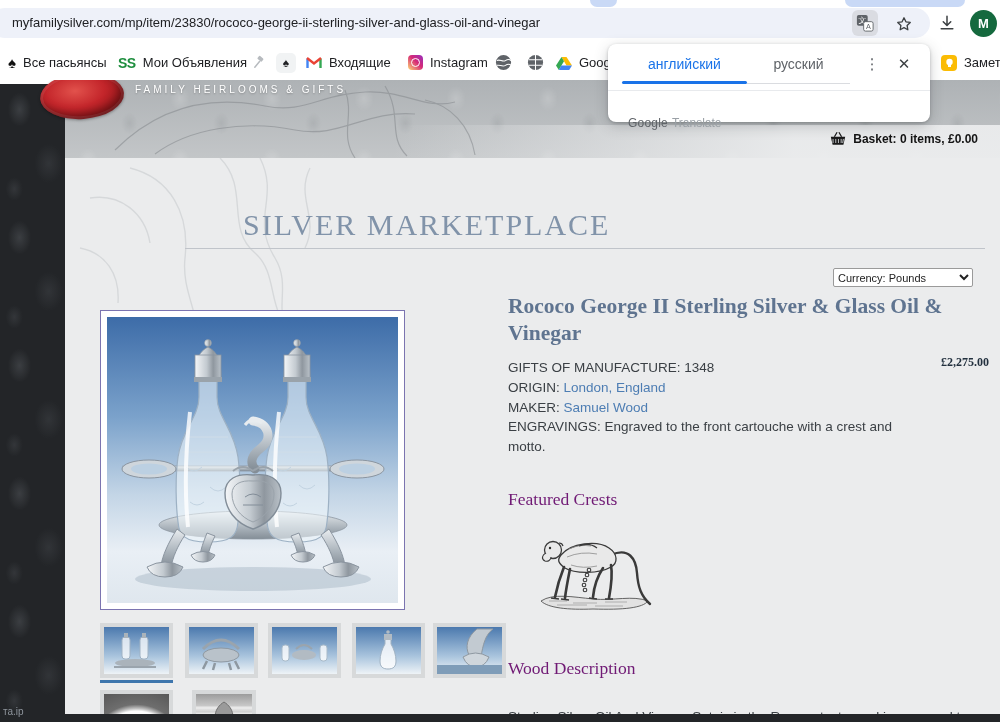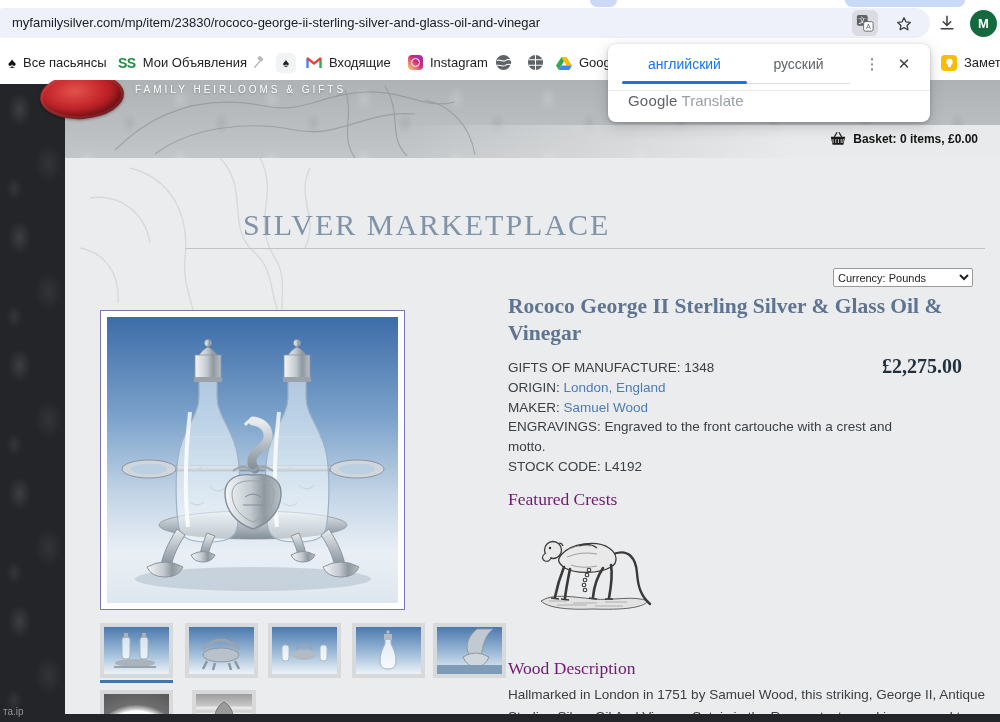--- a/index.html
+++ b/index.html
@@ -29,21 +29,21 @@
   
   #tpopup { position:absolute; left:608px; top:44px; width:322px; height:78px; background:#fff; border-radius:8px; box-shadow:0 1px 3px rgba(60,64,67,.3),0 4px 14px rgba(60,64,67,.25); z-index:50; }
   .tp-tab { position:absolute; top:0; height:40px; line-height:40px; font-size:14px; text-align:center; }
   #tp-src { left:14px; width:125px; color:#1a73e8; }
   #tp-tgt { left:139px; width:103px; color:#5f6368; }
   #tp-blue { position:absolute; left:14px; top:37px; width:125px; height:3px; background:#1a73e8; border-radius:2px; }
   #tp-gray { position:absolute; left:139px; top:39px; width:103px; height:1px; background:#dadce0; }
   #tp-kebab { position:absolute; left:252px; top:8px; width:24px; height:24px; color:#5f6368; font-size:15px; text-align:center; line-height:24px; letter-spacing:0; }
   #tp-close { position:absolute; left:284px; top:8px; width:24px; height:24px; color:#3c4043; font-size:15px; text-align:center; line-height:24px; }
   #tp-div { position:absolute; left:0; top:46px; width:322px; height:1px; background:#e8eaed; }
-  #tp-brand { position:absolute; left:20px; top:48px; font-size:15px; }
+  #tp-brand { position:absolute; left:20px; top:72px; font-size:12px; }
   #tp-brand .g1 { color:#5f6368; letter-spacing:.2px; }
   #tp-brand .g2 { color:#9aa0a6; margin-left:4px; }
 
   
   #page { position:absolute; left:0; top:80px; width:1000px; height:642px; }
   .damask { background-color:#232528;
     background-image:
       radial-gradient(ellipse 18px 26px at 30% 20%, rgba(115,120,126,.30), transparent 65%),
       radial-gradient(ellipse 22px 30px at 75% 62%, rgba(95,100,106,.24), transparent 65%),
       radial-gradient(ellipse 13px 18px at 22% 82%, rgba(125,130,136,.18), transparent 65%);
@@ -81,21 +81,21 @@
   #photo svg { position:absolute; left:6px; top:6px; }
 
   .thumb { position:absolute; width:73px; height:55px; background:#d7d9da; padding:4px; z-index:2; }
   .thumb .ph { width:100%; height:100%; }
   .tblue { background:linear-gradient(#4b79ae,#a9c4dd 62%,#eef3f7); }
   #thumb-underline { position:absolute; left:35px; top:522px; width:73px; height:3px; background:#3e76ad; z-index:2; }
   .tgray1 { background:radial-gradient(circle at 50% 125%, #fdfdfd 62%, #bdbdbd 66%, #6e6e6e 72%, #585858 100%); }
   .tgray2 { background:linear-gradient(#9c9c9c,#d9d9d9 35%,#8a8a8a 60%,#cfcfcf); }
 
   #prod-title { position:absolute; left:443px; top:135px; width:480px; font-family:"Liberation Serif",serif; font-size:21.5px; line-height:27px; color:#5f7490; z-index:2; }
-  #price { position:absolute; right:38px; top:197px; font-family:"Liberation Serif",serif; font-size:20px; font-weight:bold; color:#23313f; z-index:3; }
+  #price { position:absolute; right:11px; top:197px; font-family:"Liberation Serif",serif; font-size:12px; font-weight:bold; color:#23313f; z-index:3; }
   #details { position:absolute; left:443px; top:200px; width:420px; font-size:13.5px; line-height:19.8px; color:#3b4045; z-index:2; }
   #details .link { color:#4d7db3; }
   #crests-h, #idesc-h { position:absolute; left:443px; font-family:"Liberation Serif",serif; font-size:17.5px; color:#701a75; z-index:2; }
   #crests-h { top:331px; }
   #idesc-h { top:500px; }
   #monkey { position:absolute; left:468px; top:355px; z-index:2; }
   #para { position:absolute; left:443px; top:526px; width:492px; font-size:13.5px; line-height:21.5px; color:#3b4045; z-index:2; }
 </style>
 </head>
 <body>
@@ -385,21 +385,20 @@
 
     <h1 id="prod-title"><span>Rococo George II Sterling Silver &amp; Glass Oil &amp;</span><br><span>Vinegar</span></h1>
 
     <div id="price">£2,275.00</div>
 
     <div id="details">
       <div><span>GIFTS OF MANUFACTURE:</span> <span>1348</span></div>
       <div><span>ORIGIN:</span> <span class="link">London, England</span></div>
       <div><span>MAKER:</span> <span class="link">Samuel Wood</span></div>
       <div><span>ENGRAVINGS:</span> <span>Engraved to the front cartouche with a crest and motto.</span></div>
-      <div><span>STOCK CODE:</span> <span>L4192</span></div>
     </div>
 
     <div id="crests-h">Featured Crests</div>
 
     <svg id="monkey" width="125" height="100" viewBox="0 0 125 100">
       <path d="M8 88 C20 80 40 84 60 86 C80 88 100 82 115 88 C110 95 90 97 60 96 C35 97 15 95 8 88 Z" fill="#e2e2e2" stroke="#555" stroke-width=".9"></path>
       <path d="M16 88h18M40 90h24M72 89h22M24 92h30M62 93h28" stroke="#9a9a9a" stroke-width=".7"></path>
       <path d="M78 42 C96 34 103 46 104 60 C105 74 108 83 117 91" fill="none" stroke="#3a3a3a" stroke-width="2.4" stroke-linecap="round"></path>
       <path d="M28 42 C38 30 64 27 76 35 C85 41 85 50 78 54 C66 61 42 61 32 55 C25 50 24 47 28 42 Z" fill="#e9e9e9" stroke="#3a3a3a" stroke-width="1.3"></path>
       <path d="M36 36 q10 -5 22 -3 M34 44 q14 -6 30 -3 M38 52 q12 4 26 1" stroke="#8c8c8c" stroke-width=".8" fill="none"></path>
@@ -414,15 +413,15 @@
         <circle cx="56" cy="57" r="1.8"></circle>
           <circle cx="54" cy="62" r="1.8"></circle>
           <circle cx="52" cy="67" r="1.8"></circle>
           <circle cx="51" cy="72" r="1.8"></circle>
           <circle cx="52" cy="77" r="1.8"></circle>
       </g>
       <path d="M46 33 q10 -4 18 2" fill="none" stroke="#3a3a3a" stroke-width="1.2"></path>
     </svg>
 
     <div id="idesc-h">Wood Description</div>
-    <div id="para"><span>Hallmarked in London in 1751 by Samuel Wood, this striking, George II, Antique</span><br><span>Sterling Silver Oil And Vinegar Set, is in the Rococo taste, and is engraved to</span></div>
+    <div id="para"><br><span>Sterling Silver Oil And Vinegar Set, is in the Rococo taste, and is engraved to</span></div>
   </div>
 </div>
 
 </body></html>

